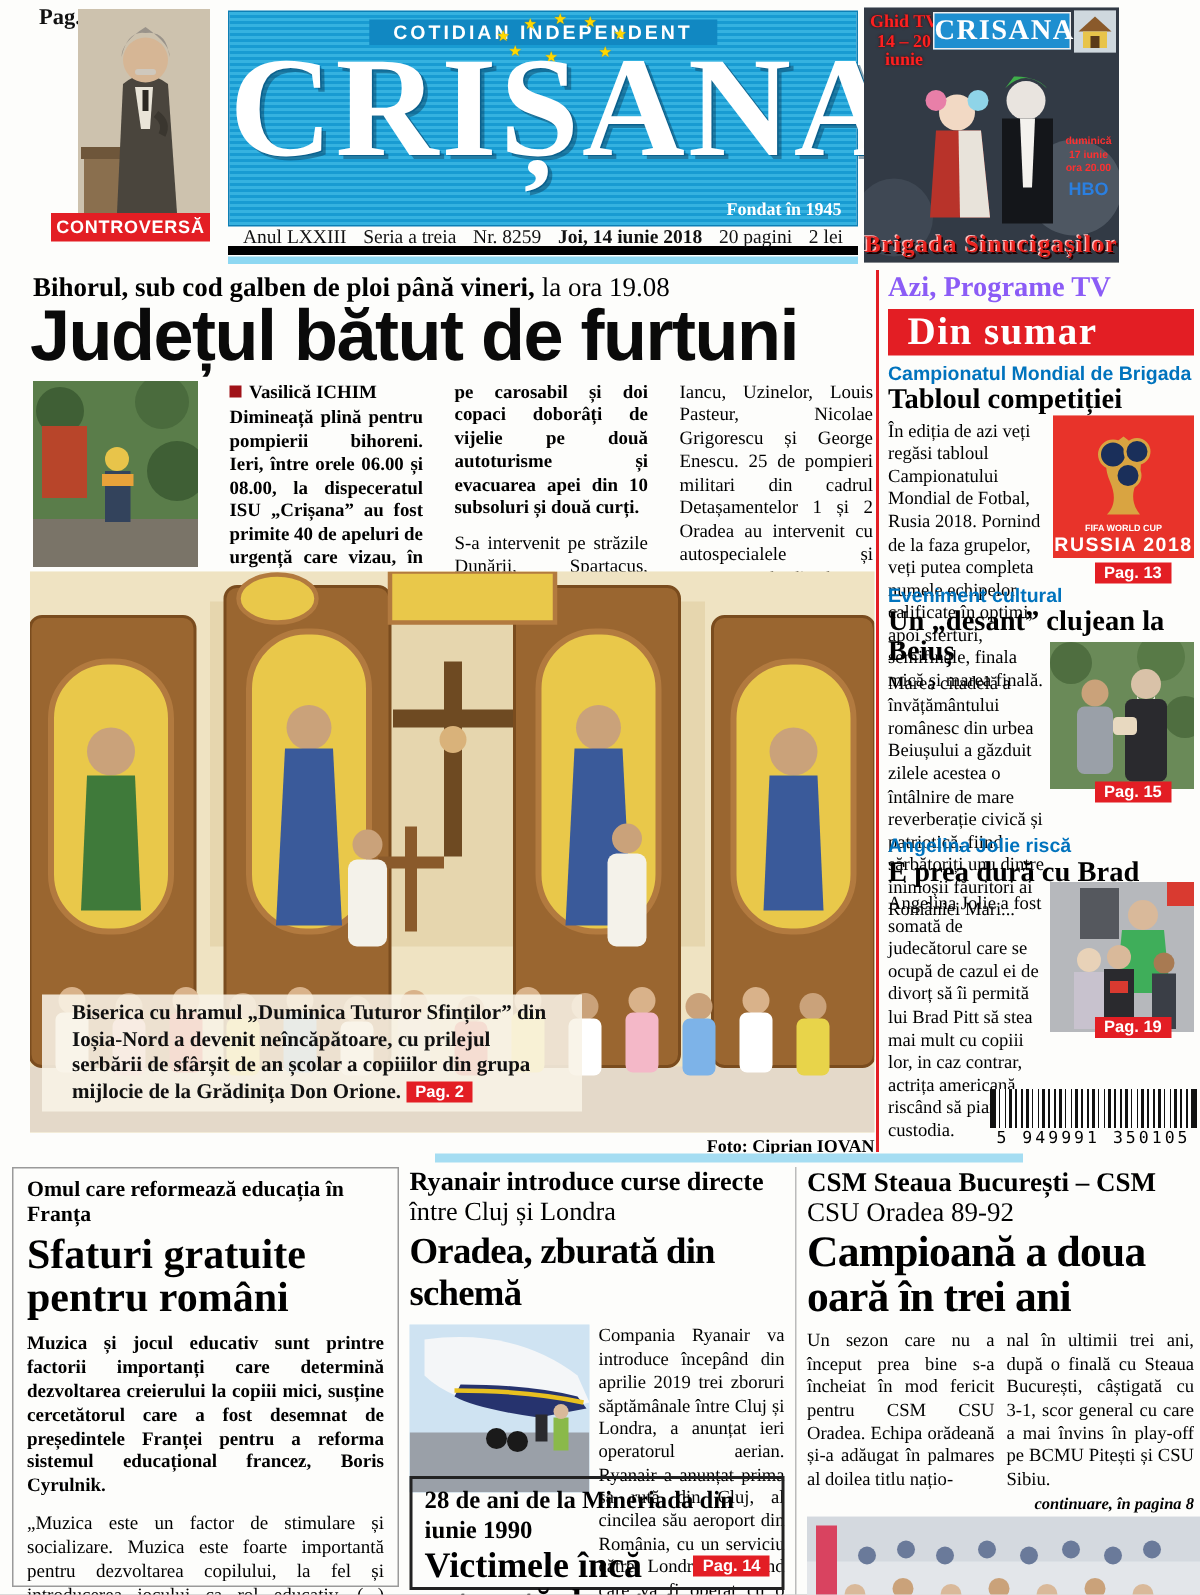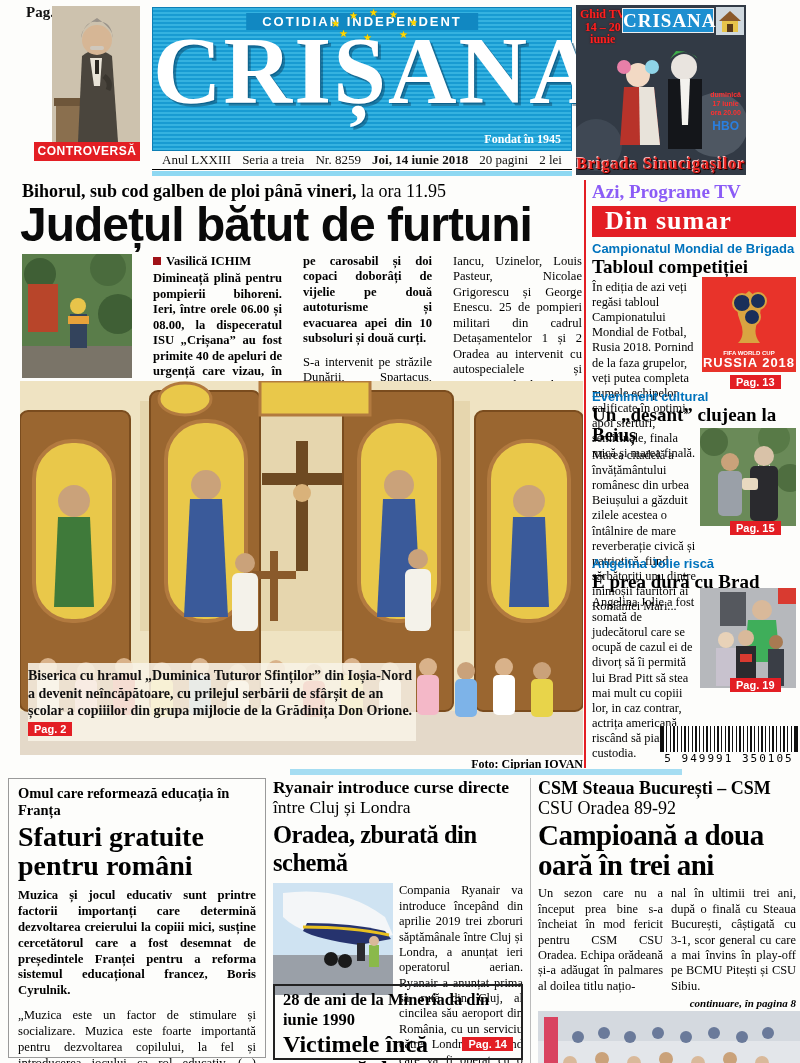--- a/index.html
+++ b/index.html
@@ -16,21 +16,21 @@
               background:repeating-linear-gradient(180deg,#35b2e0 0 2px,#189bd2 2px 4px); border:1px solid #0d7fb5; }
   .tagline { position:absolute; top:5px; left:50%; transform:translateX(-50%); background:#1188c2; color:#fff;
              font:bold 13px "Liberation Sans",sans-serif; letter-spacing:2px; padding:1px 16px; white-space:nowrap; }
   .eu-stars span { position:absolute; color:#ffd800; font-size:10px; text-shadow:0 0 1px #a80; }
   .mast-title { position:absolute; top:14px; left:0; width:100%; text-align:center;
                 font:bold 95px "Liberation Serif",serif; color:#fff; letter-spacing:2px;
                 text-shadow:3px 3px 0 rgba(10,60,90,.45), 1px 1px 0 #0d7fb5; line-height:1.05; }
   .founded { position:absolute; right:10px; bottom:3px; color:#fff; font:bold 12px "Liberation Serif",serif; }
   .info-row { position:absolute; left:152px; top:151px; width:420px; height:19px; display:flex; align-items:center;
               justify-content:space-between; padding:0 10px; font:13px "Liberation Serif",serif; color:#111;
-              border-bottom:1px solid #000000; }
+              border-bottom:6px solid #000000; }
   .info-row .b { font-weight:bold; }
   .cyan-strip { position:absolute; left:152px; top:171px; width:420px; height:5px; background:#8ed8f2; }
 
   
   .tv-cover { position:absolute; left:576px; top:5px; width:170px; height:170px; overflow:hidden;
               background:linear-gradient(160deg,#46505e 0%,#2a323d 55%,#1d232b 100%); }
   .tv-ghid { position:absolute; left:4px; top:3px; color:#ff2020; font:bold 12px "Liberation Serif",serif;
              line-height:1.05; text-align:center; text-shadow:0 0 2px #400; }
   .tv-logo { position:absolute; left:46px; top:3px; width:92px; height:25px; background:#1e8fd0; border:1px solid #eee;
              color:#fff; font:bold 19px "Liberation Serif",serif; text-align:center; line-height:23px; letter-spacing:1px; }
@@ -53,22 +53,22 @@
   .lead-col { flex:1; font:12.6px/1.23 "Liberation Serif",serif; text-align:justify; color:#000; }
   .byline { font-weight:bold; margin-bottom:2px; }
   .bullet { display:inline-block; width:8px; height:8px; background:#a01218; margin-right:5px; }
   .lead-col .bold { font-weight:bold; }
   .para2 { margin-top:8px; }
   .cont { display:block; text-align:right; font:italic bold 11px "Liberation Serif",serif; margin-top:5px;
           border-top:1px solid #000; padding-top:1px; }
 
   
   .church-photo { position:absolute; left:20px; top:381px; width:563px; height:374px; overflow:hidden; background:#efe3c2; }
-  .caption-box { position:absolute; left:8px; bottom:14px; width:388px; background:rgba(248,243,230,.88);
-                 padding:4px 0; font:bold 14px/1.25 "Liberation Serif",serif; color:#111; }
+  .caption-box { position:absolute; left:8px; bottom:14px; width:360px; background:rgba(248,243,230,.88);
+                 padding:4px 20px; font:bold 14px/1.25 "Liberation Serif",serif; color:#111; }
   .photo-credit { position:absolute; right:217px; top:757px; font:bold 12px "Liberation Serif",serif; color:#000; }
 
   .badge { display:inline-block; background:#e31e24; color:#fff; font:bold 11px "Liberation Sans",sans-serif;
            padding:1px 6px; vertical-align:middle; }
 
   
   .dinsumar { position:absolute; left:592px; top:206px; width:204px; height:31px; background:#e31e24; color:#fff;
               font:bold 26px "Liberation Serif",serif; line-height:30px; padding-left:13px; letter-spacing:1px; }
   .sb-item { position:absolute; left:592px; width:204px; }
   .sb-kicker { color:#0073bd; font:bold 13px "Liberation Sans",sans-serif; margin-bottom:1px; }
@@ -196,21 +196,21 @@
       <div>17 iunie</div>
       <div>ora 20.00</div>
       <div class="tv-hbo">HBO</div>
     </div>
     <div class="tv-movie">Brigada Sinucigașilor</div>
   </div>
   <div class="azi">Azi, Programe TV</div>
 
   <div class="red-vline"></div>
   <div class="kicker-main">
-    <span class="b">Bihorul, sub cod galben de ploi până vineri,</span><span> la ora 11.95</span>
+    <span class="b">Bihorul, sub cod galben de ploi până vineri,</span><span> la ora 19.08</span>
   </div>
   <h1 class="headline-main">Județul bătut de furtuni</h1>
 
   <div class="lead-cols">
     <div class="fire-photo">
       <svg width="110" height="124" viewBox="0 0 110 124">
           <rect width="110" height="124" fill="#5a7d4a"></rect>
         <circle cx="18" cy="20" r="16" fill="#3f5f35"></circle>
           <circle cx="86" cy="14" r="18" fill="#4a6b3d"></circle>
         <circle cx="96" cy="60" r="20" fill="#3f5f35"></circle>

